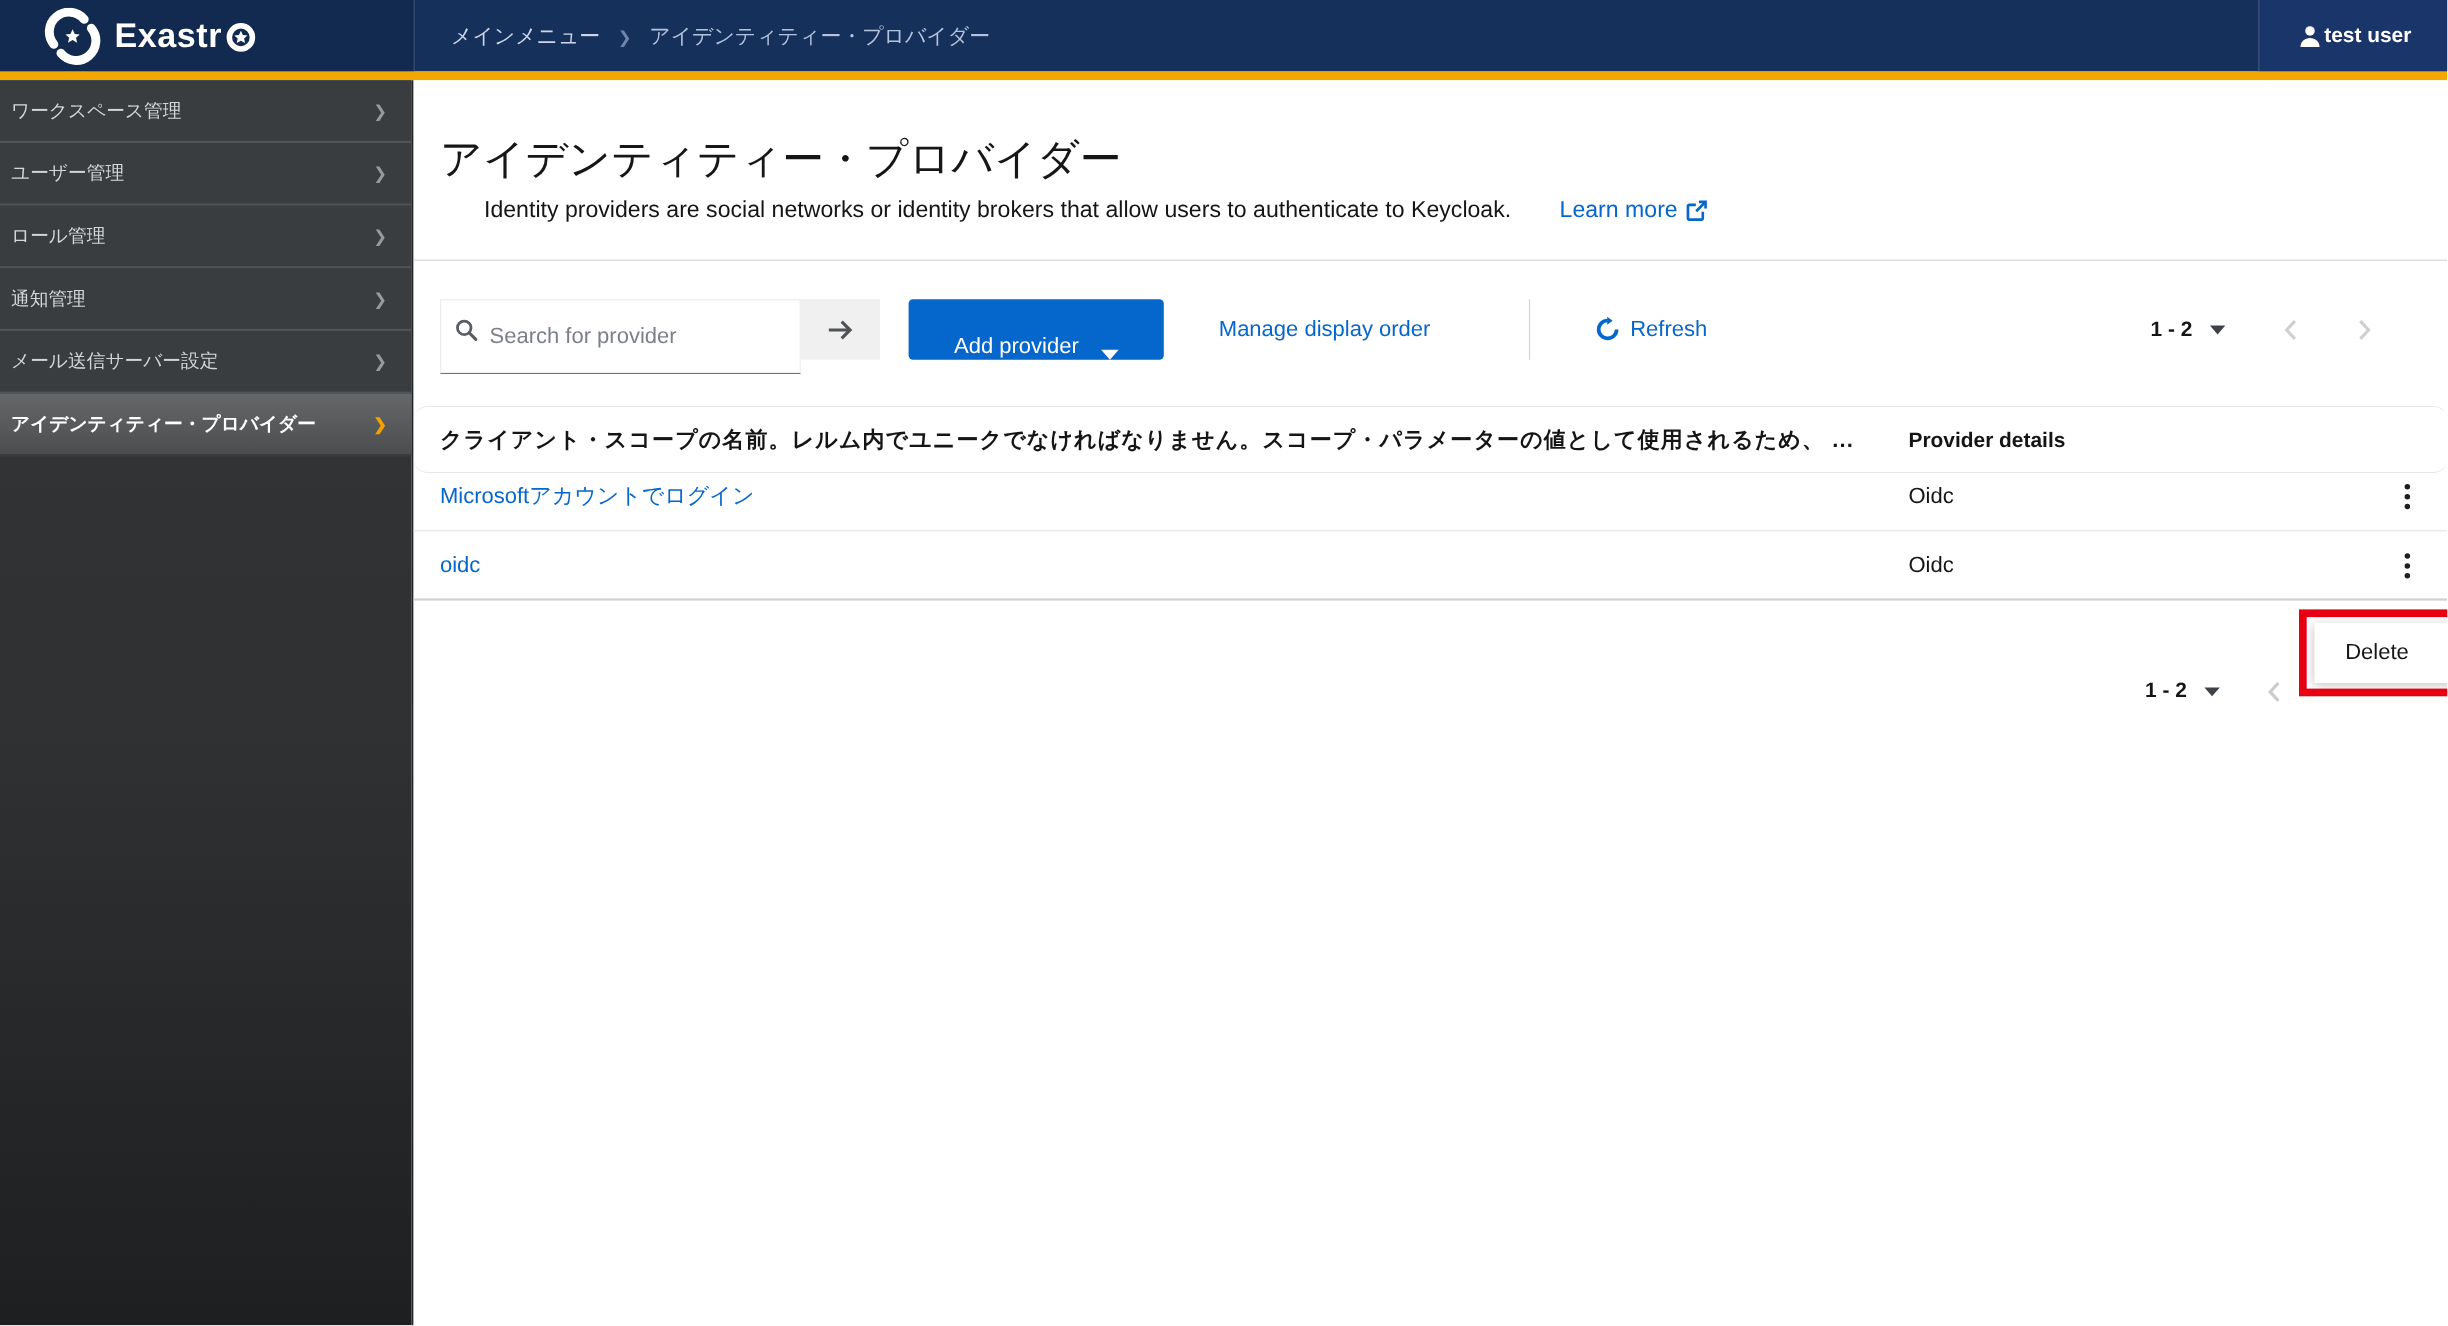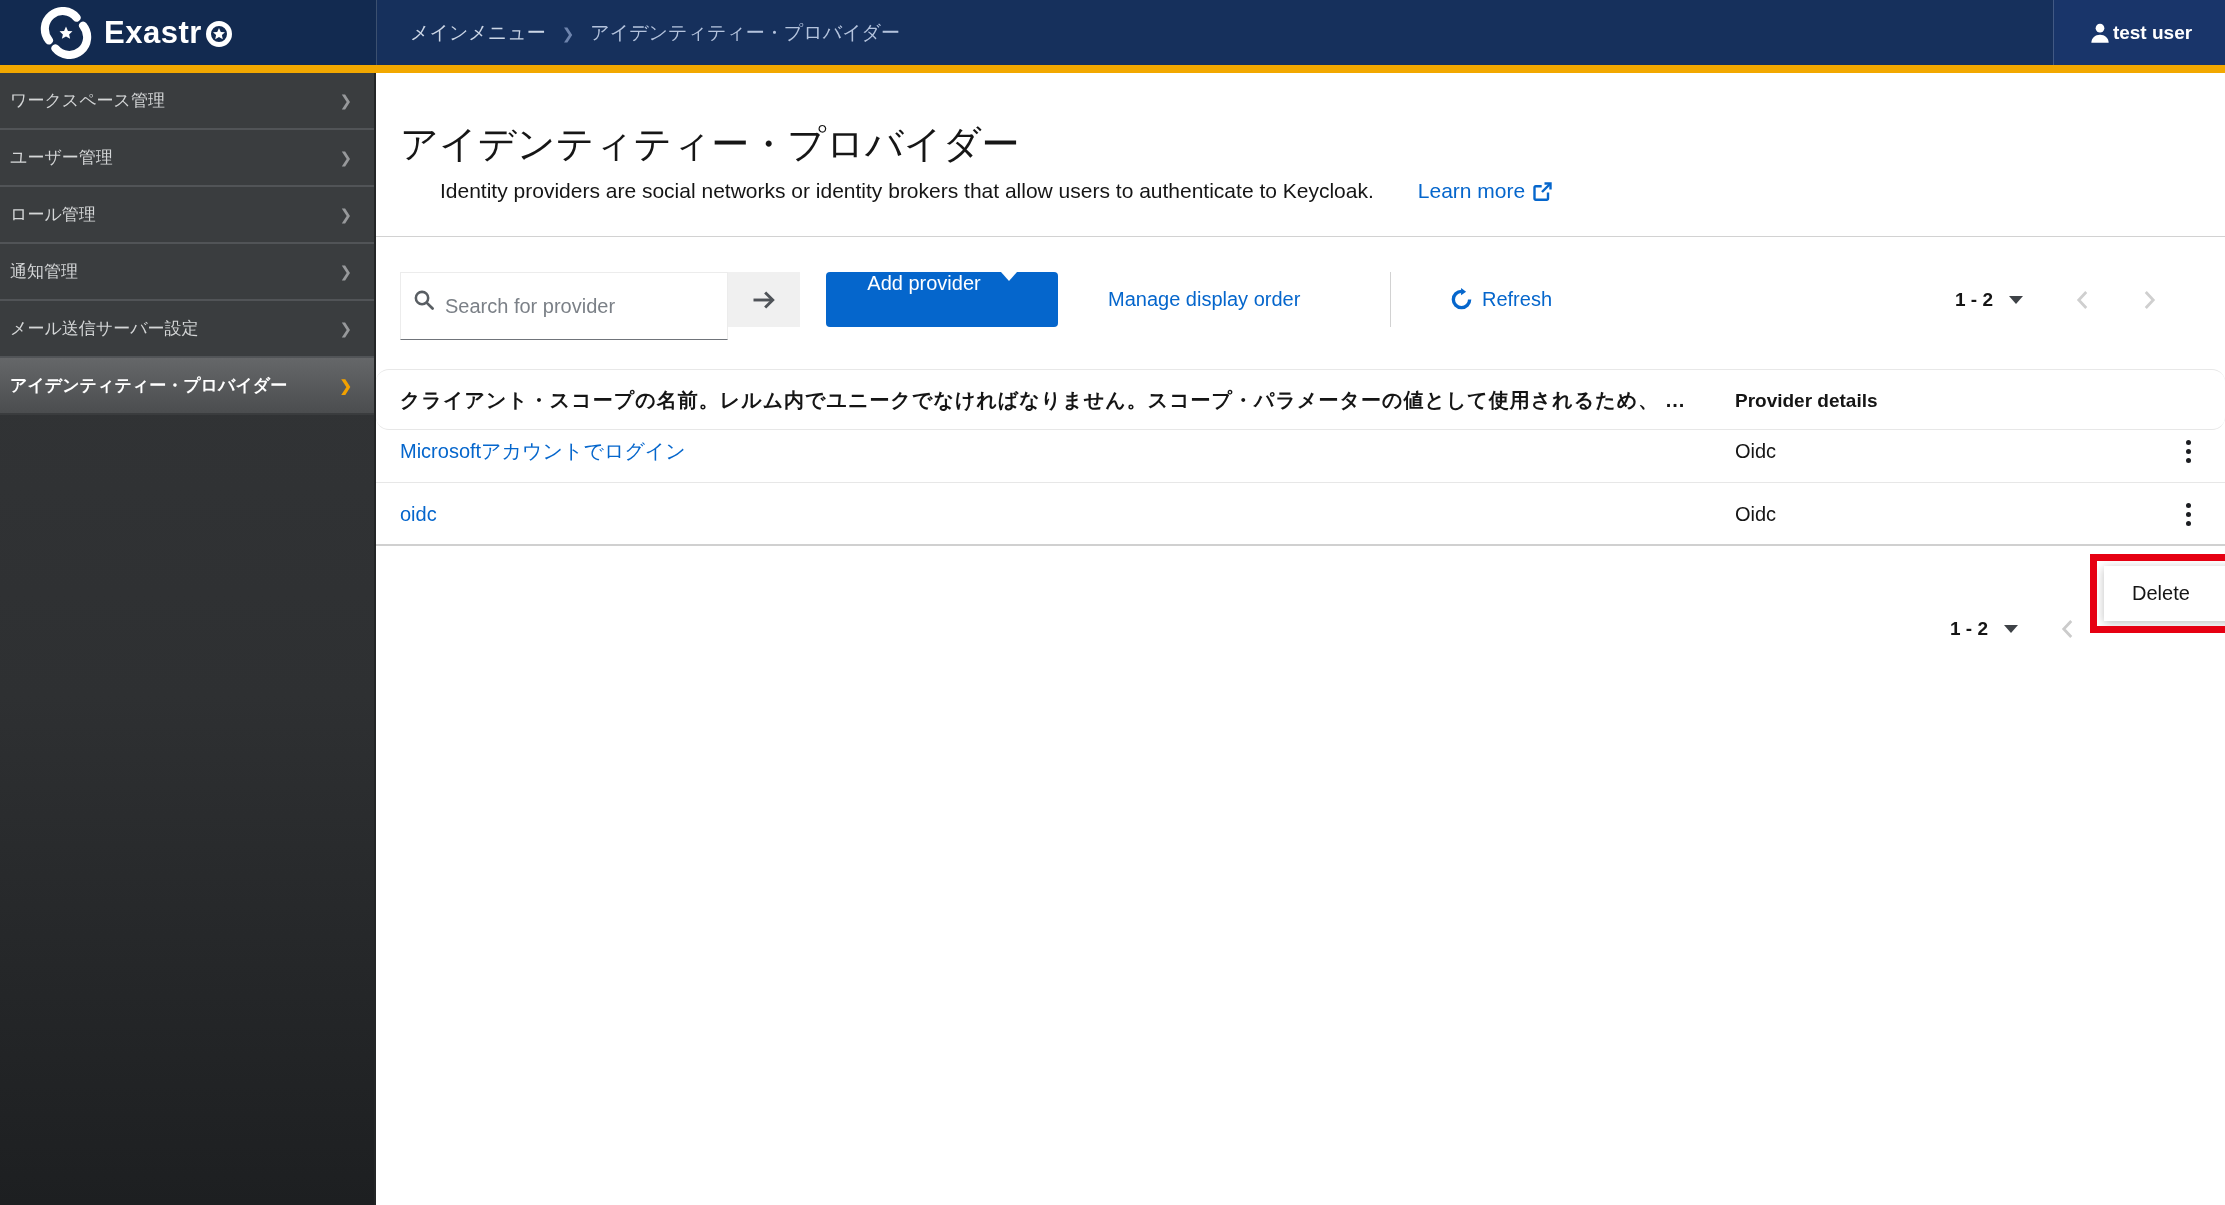--- a/index.html
+++ b/index.html
@@ -49,21 +49,21 @@
   .search-box { position:relative; width:328px; height:55px; }
   .search-box input { width:328px; height:68px; border:1px solid #ececec; border-bottom:1px solid #70747a;
                       padding:0 10px 0 44px; font-size:20px; color:#333; outline:none;
                       font-family:"Liberation Sans",sans-serif; }
   .search-box input::placeholder { color:#7b8087; }
   .search-icon { position:absolute; left:13px; top:17px; }
   .arrow-btn { width:72px; height:55px; background:#f0f0f0; border:none; display:flex; align-items:center;
                justify-content:center; cursor:pointer; }
   .add-btn { position:absolute; left:450px; top:199px; width:232px; height:55px; background:#0566cc;
              border:none; border-radius:4px; color:#fff; font-size:20px;
-             display:flex; align-items:flex-start; justify-content:center; gap:20px; cursor:pointer;
+             display:flex; align-items:flex-end; justify-content:center; gap:20px; cursor:pointer;
              font-family:"Liberation Sans",sans-serif; }
   .caret-down { width:0; height:0; border-left:8px solid transparent; border-right:8px solid transparent;
                 border-top:9px solid currentColor; }
   .caret-down.small { border-left-width:7px; border-right-width:7px; border-top-width:8px; color:#3e4247; }
   .manage-link { position:absolute; left:732px; top:199px; height:55px; line-height:55px;
                  font-size:20px; color:#0566cc; cursor:pointer; }
   .v-divider { position:absolute; left:1014px; top:199px; width:1px; height:55px; background:#d2d2d2; }
   .refresh-link { position:absolute; left:1074px; top:199px; height:55px; display:flex; align-items:center;
                   gap:9px; font-size:20px; color:#0566cc; cursor:pointer; }
   .pagination { position:absolute; height:55px; display:flex; align-items:center; }

